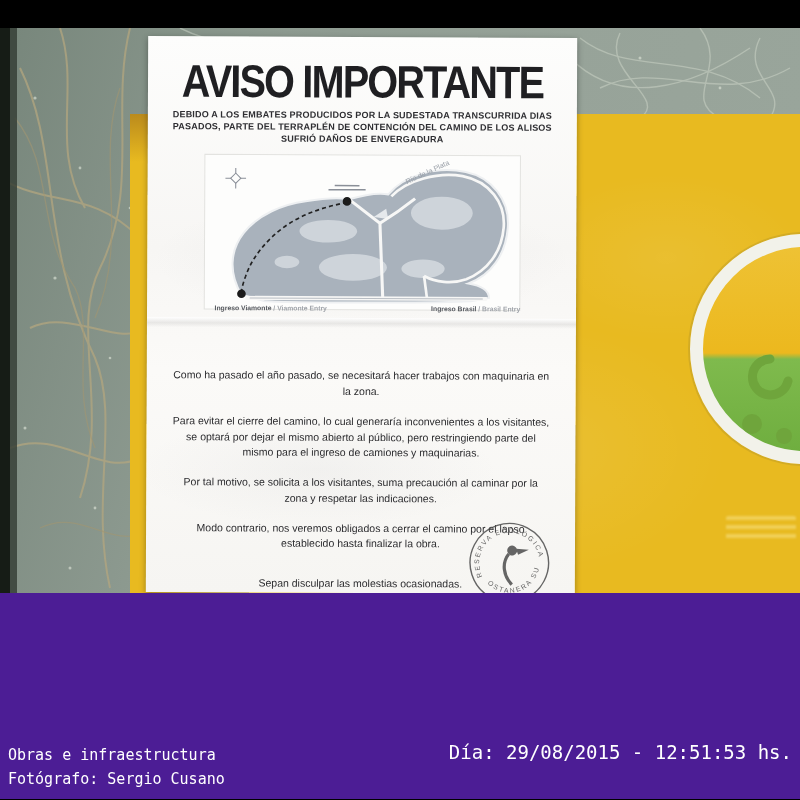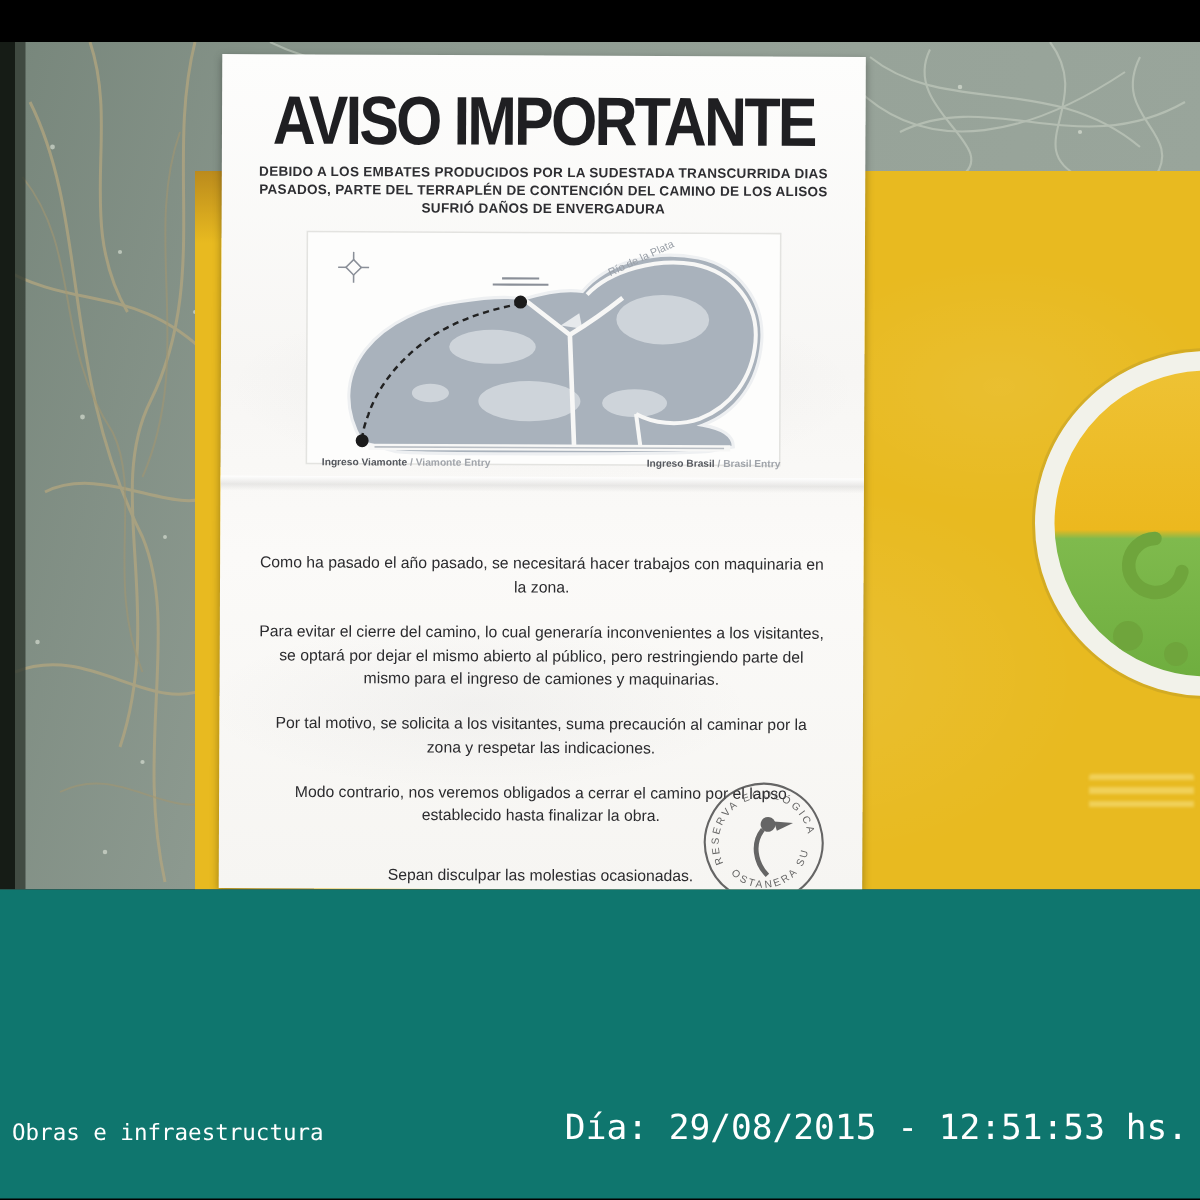--- a/index.html
+++ b/index.html
@@ -41,28 +41,28 @@
   .notice-subtitle{margin:2px auto 0;width:96%;text-align:center;font-weight:bold;
       font-size:9px;line-height:1.35;color:#2e2e32;letter-spacing:.2px;}
   .map-wrap{margin:8px auto 0;width:320px;}
   .fold-line{position:absolute;left:0;top:281px;width:100%;height:10px;
       background:linear-gradient(180deg,rgba(255,255,255,.9),rgba(150,150,150,.18) 55%,rgba(255,255,255,0));}
   .notice-body{margin:46px auto 0;width:88%;text-align:center;font-size:10.5px;line-height:1.5;color:#2b2b2e;}
   .notice-body p{margin:0 0 14px;}
   .notice-body p.last{margin-top:24px;}
   .stamp{position:absolute;right:22px;bottom:-16px;transform:rotate(-18deg);opacity:.85;}
   
-  .black-bar{position:absolute;left:0;top:565px;width:800px;height:206px;background:#0f766e;}
+  .black-bar{position:absolute;left:0;top:565px;width:800px;height:206px;background:#4c1d95;}
   .caption{position:absolute;left:0;bottom:0;width:100%;height:62px;color:#fff;
       font-family:"DejaVu Sans Mono","Liberation Mono",monospace;}
   .cap-left{position:absolute;left:8px;top:6px;}
   .cap-left .l1{font-size:15px;line-height:24px;}
   .cap-left .l2{font-size:15px;line-height:24px;}
   .cap-right{position:absolute;right:8px;top:2px;text-align:right;}
-  .cap-right .l1{font-size:23px;line-height:26px;}
+  .cap-right .l1{font-size:19px;line-height:26px;}
   .cap-right .l2{font-size:14.5px;font-weight:bold;line-height:24px;}
   
   .map-lbl{font-family:"Liberation Sans",sans-serif;}
 </style>
 </head>
 <body>
 
 <div class="stage">
 
   <div class="photo">
@@ -208,19 +208,20 @@
         </svg>
       </div>
     </div>
   </div>
 
   <div class="black-bar">
 
     <div class="caption">
       <div class="cap-left">
         <div class="l1">Obras e infraestructura</div>
+        <div class="l2">Fotógrafo: Sergio Cusano</div>
       </div>
       <div class="cap-right">
         <div class="l1">Día: 29/08/2015 - 12:51:53 hs.</div>
       </div>
     </div>
   </div>
 </div>
 
 </body></html>

